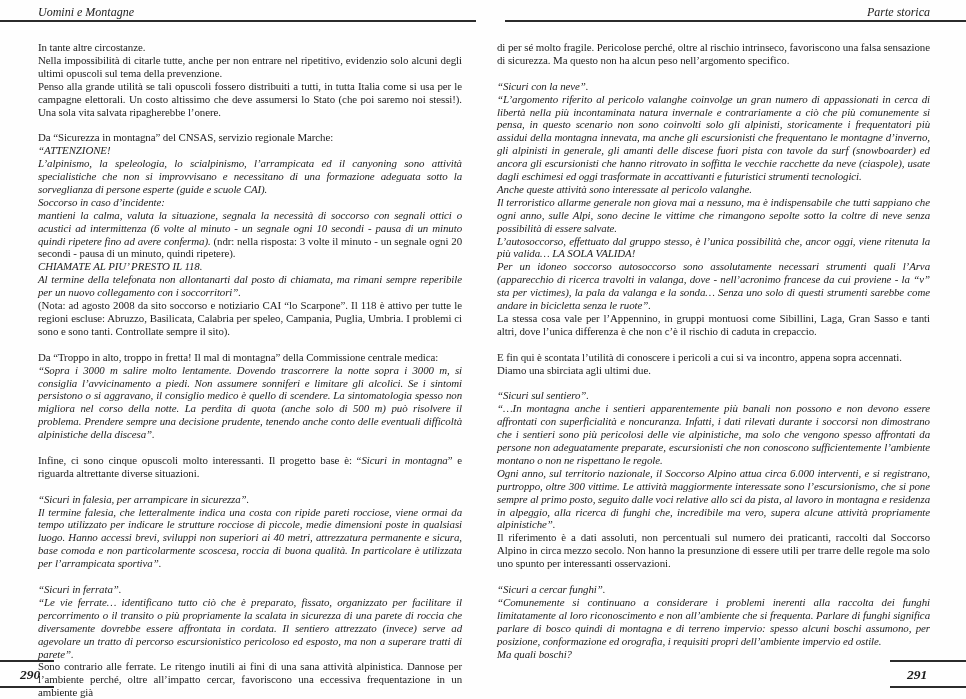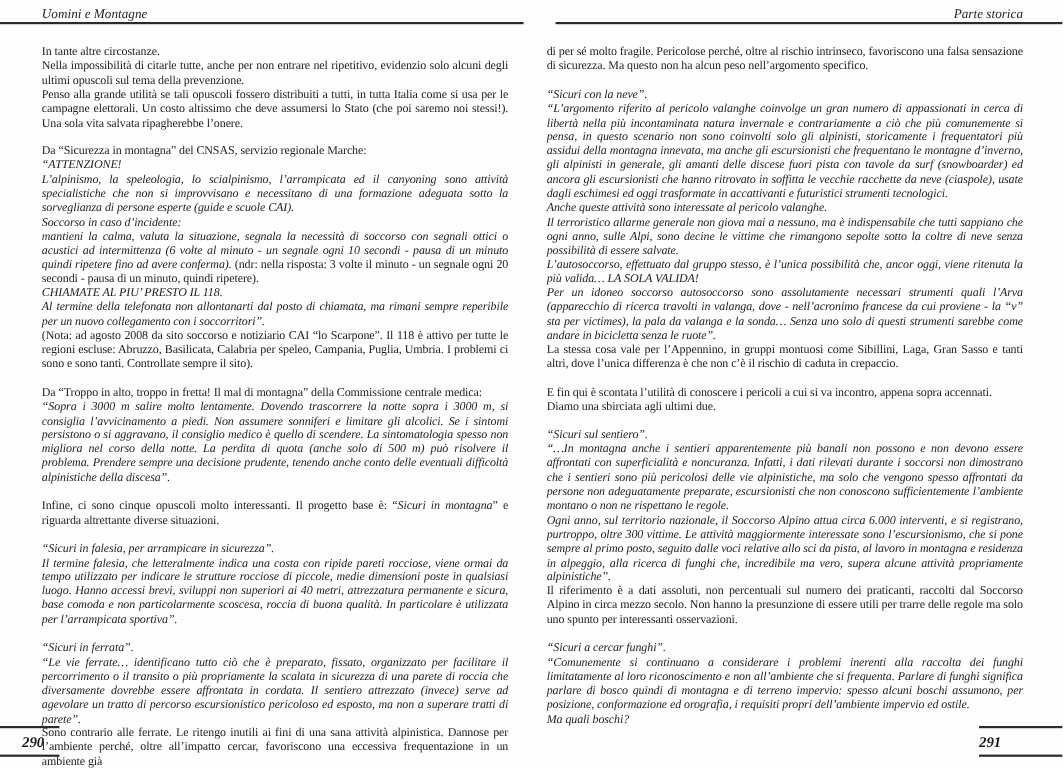--- a/index.html
+++ b/index.html
@@ -61,21 +61,21 @@
     font-size: 13.5px;
     line-height: 17px;
     color: #1a1a1a;
     border-top: 2px solid #2b2b2b;
     border-bottom: 2px solid #2b2b2b;
     padding-top: 4px;
     padding-bottom: 3px;
     box-sizing: border-box;
   }
   .folio.fl { left: 0; width: 54px; padding-left: 20px; }
-  .folio.fr { right: 0; width: 76px; text-align: left; padding-right: 22px; }
+  .folio.fr { right: 0; width: 76px; text-align: center; padding-right: 22px; }
 </style>
 </head>
 <body>
 
 <div class="spread">
 
   <div class="page left">
     <div class="running-head lh">Uomini e Montagne</div>
     <div class="head-rule lh"></div>
     <div class="page-body">

